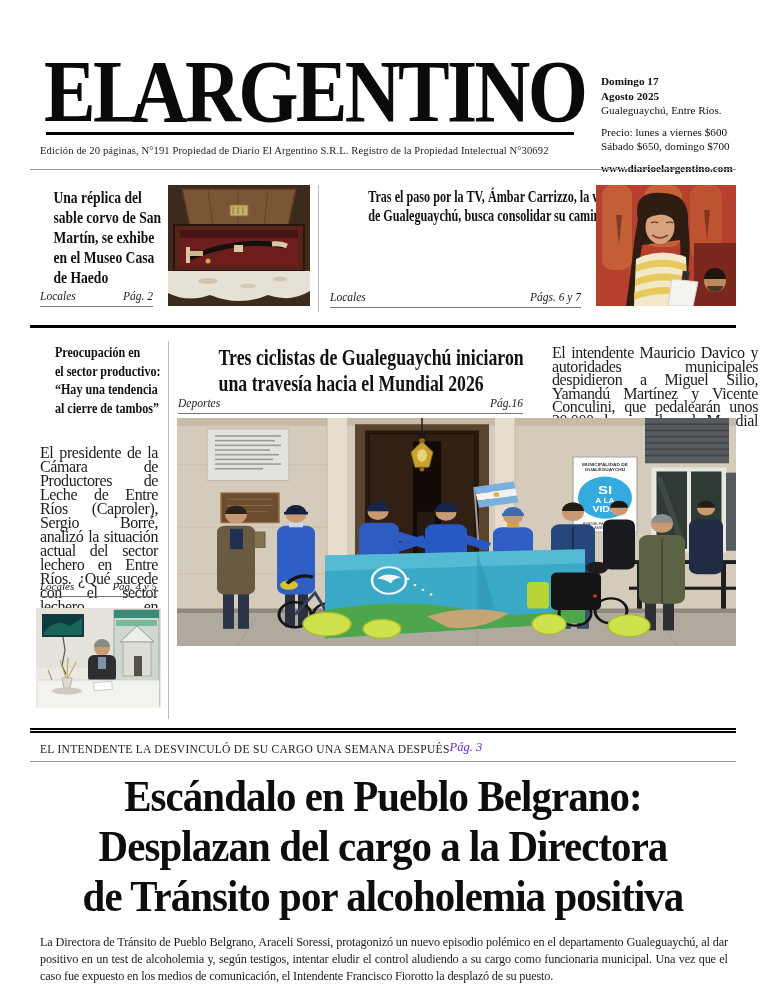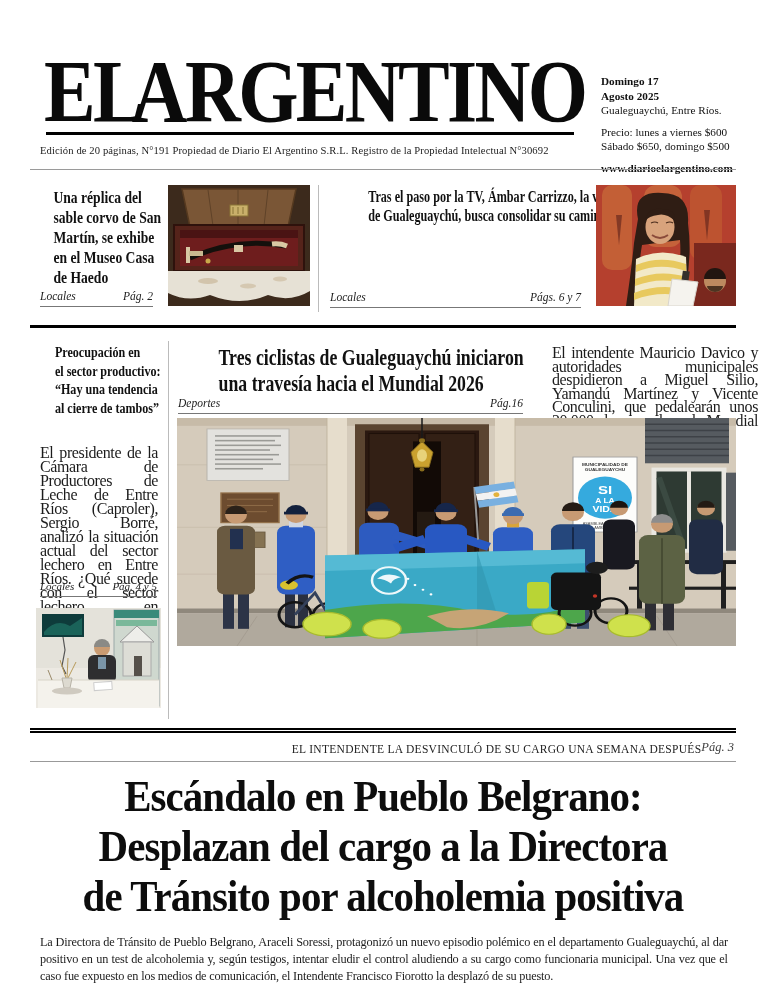--- a/index.html
+++ b/index.html
@@ -38,24 +38,24 @@
   .lm-headline { position:absolute; left:40px; top:325px; font-size:15.5px; line-height:18.5px; transform:scaleX(0.78); }
   .lm-body { position:absolute; left:40px; top:428px; width:118px; font-size:16px; line-height:14px; }
   .lm-kicker { left:40px; top:562px; width:117px; font-size:11px; }
   .c-headline { position:absolute; left:178px; top:327px; font-size:22.5px; line-height:26px; transform:scaleX(0.79); }
   .c-kicker { left:178px; top:379px; width:345px; }
   .c-side { position:absolute; left:552px; top:328px; width:206px; font-size:16px; line-height:13.5px; }
 
   
   .band-rule { position:absolute; left:30px; top:710px; width:706px; height:5px;
                border-top:2px solid #000; border-bottom:2px solid #000; }
-  .band-kicker { position:absolute; left:30px; top:722px; width:706px; display:flex; justify-content:flex-end;
+  .band-kicker { position:absolute; left:30px; top:722px; width:706px; display:flex; justify-content:flex-start;
                  align-items:flex-end; border-bottom:1px solid #999; padding:0 2px 6px 10px; }
   .band-kicker .bk-left { font-size:11.5px; letter-spacing:0.3px; color:#222; }
-  .band-kicker .bk-right { font-style:italic; font-size:12.5px; color:#404040; }
+  .band-kicker .bk-right { font-style:italic; font-size:12.5px; color:#6d28d9; }
   .big-headline { position:absolute; left:30px; top:754px; width:706px; text-align:center; font-weight:bold;
                   font-size:44px; line-height:50px; letter-spacing:-1px; color:#0d0d0d;
                   transform:scaleX(0.93); transform-origin:50% 0; }
   .big-headline .ln { white-space:nowrap; }
   .bottom-body { position:absolute; left:40px; top:916px; width:738px; font-size:13.2px; line-height:16.8px;
                  text-align:justify; letter-spacing:-0.2px; transform:scaleX(0.932); transform-origin:0 0; color:#1c1c1c; }
 </style>
 </head>
 <body>
 
@@ -63,21 +63,21 @@
 
   <div class="logo">EL ARGENTINO</div>
   <div class="logo-rule"></div>
   <div class="edition-line">Edición de 20 páginas, N°191 Propiedad de Diario El Argentino S.R.L. Registro de la Propiedad Intelectual N°30692</div>
   <div class="date-block">
     <div style="font-weight:bold">Domingo 17</div>
     <div style="font-weight:bold">Agosto 2025</div>
     <div>Gualeguaychú, Entre Ríos.</div>
     <div class="gap"></div>
     <div>Precio: lunes a viernes $600</div>
-    <div>Sábado $650, domingo $500</div>
+    <div>Sábado $650, domingo $700</div>
     <div class="gap"></div>
     <div style="font-weight:bold">www.diarioelargentino.com</div>
   </div>
   <div class="header-rule"></div>
 
   <div class="hl tl-headline">
     <div class="ln">Una réplica del</div>
     <div class="ln">sable corvo de San</div>
     <div class="ln">Martín, se exhibe</div>
     <div class="ln">en el Museo Casa</div>

